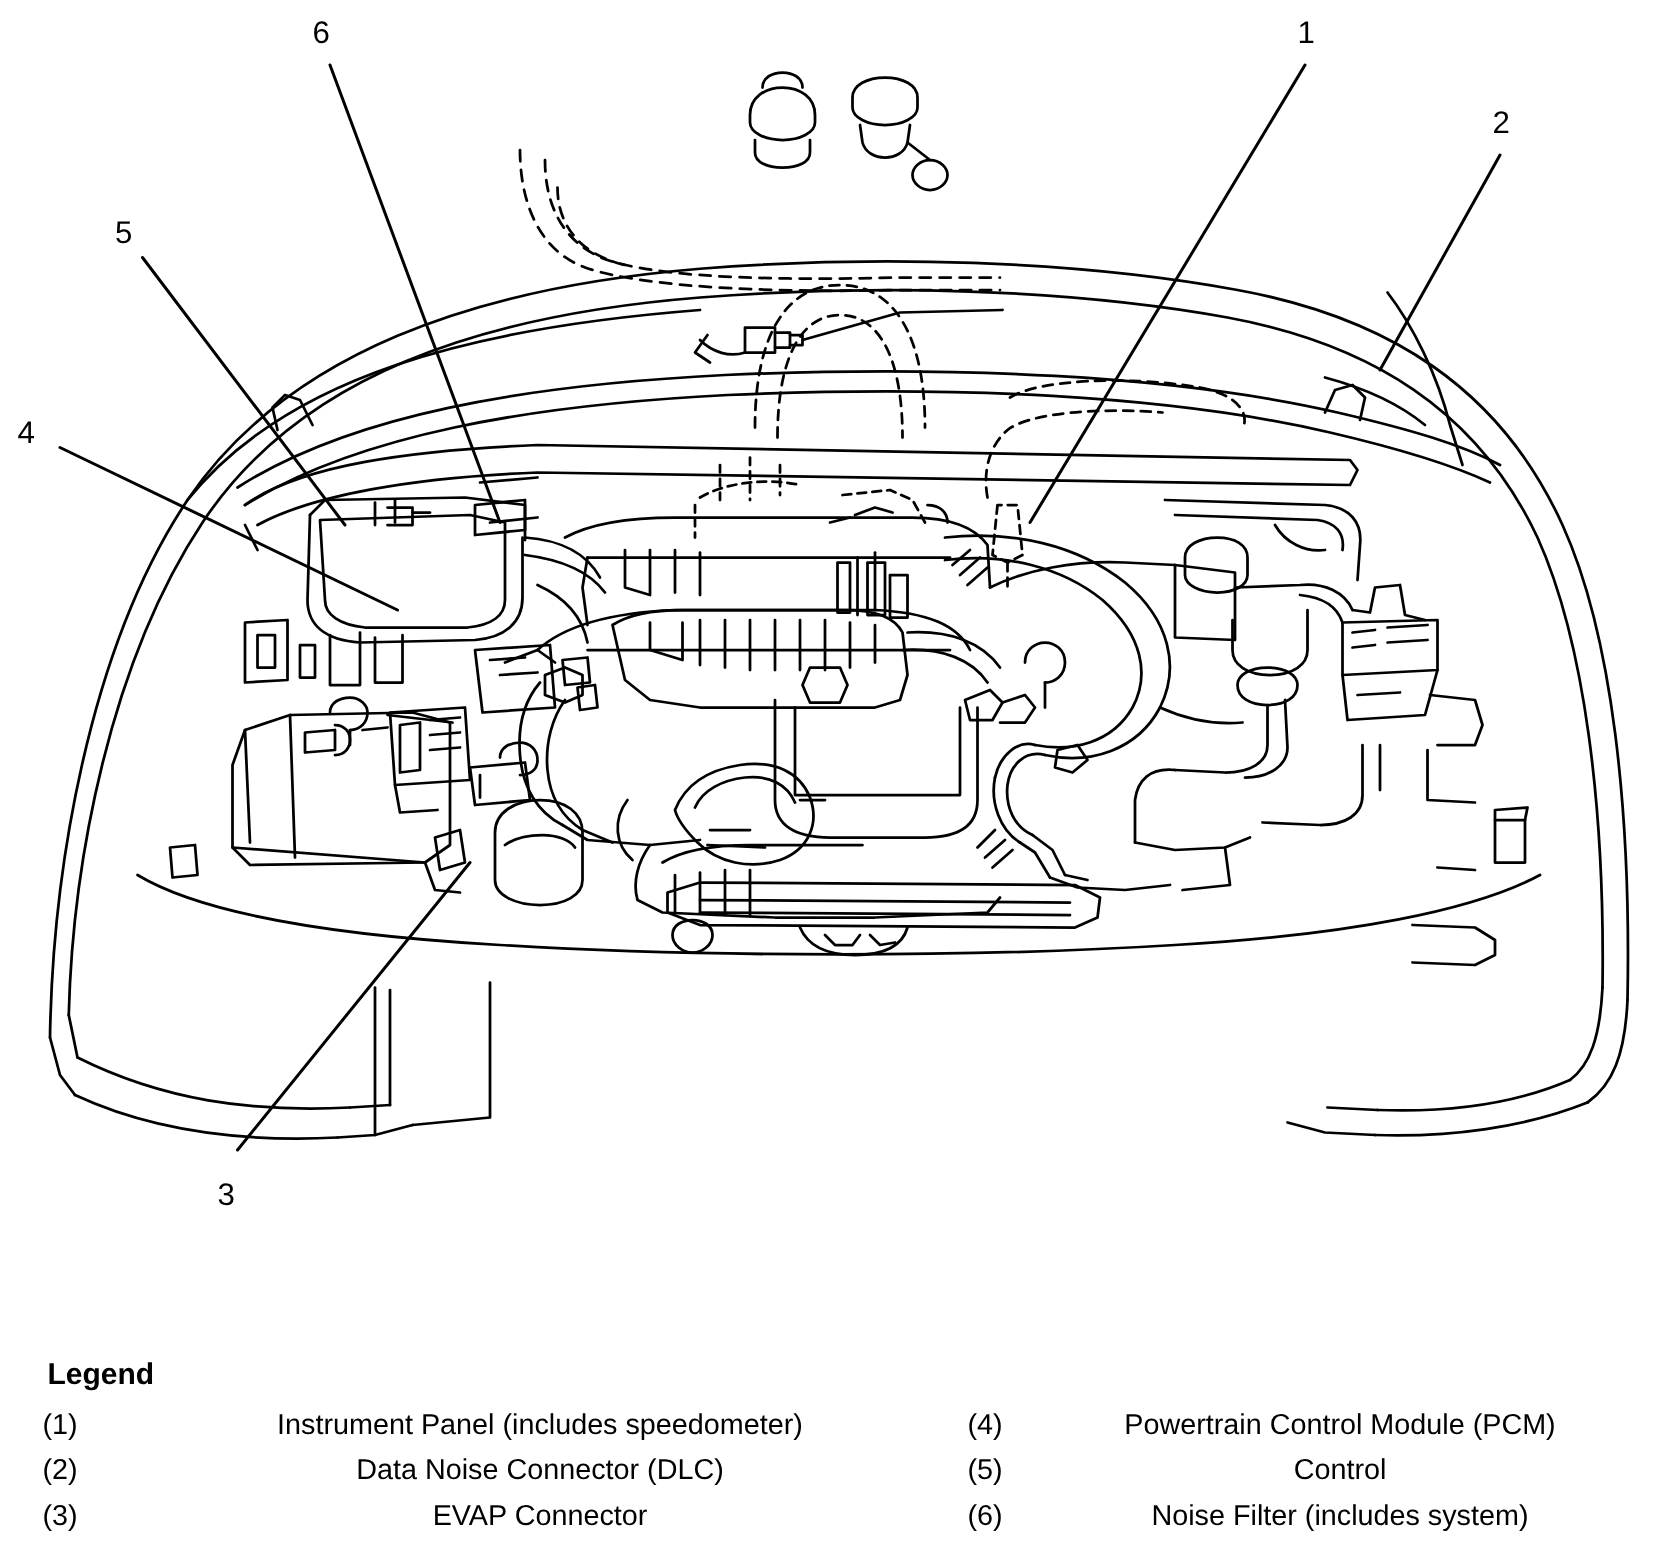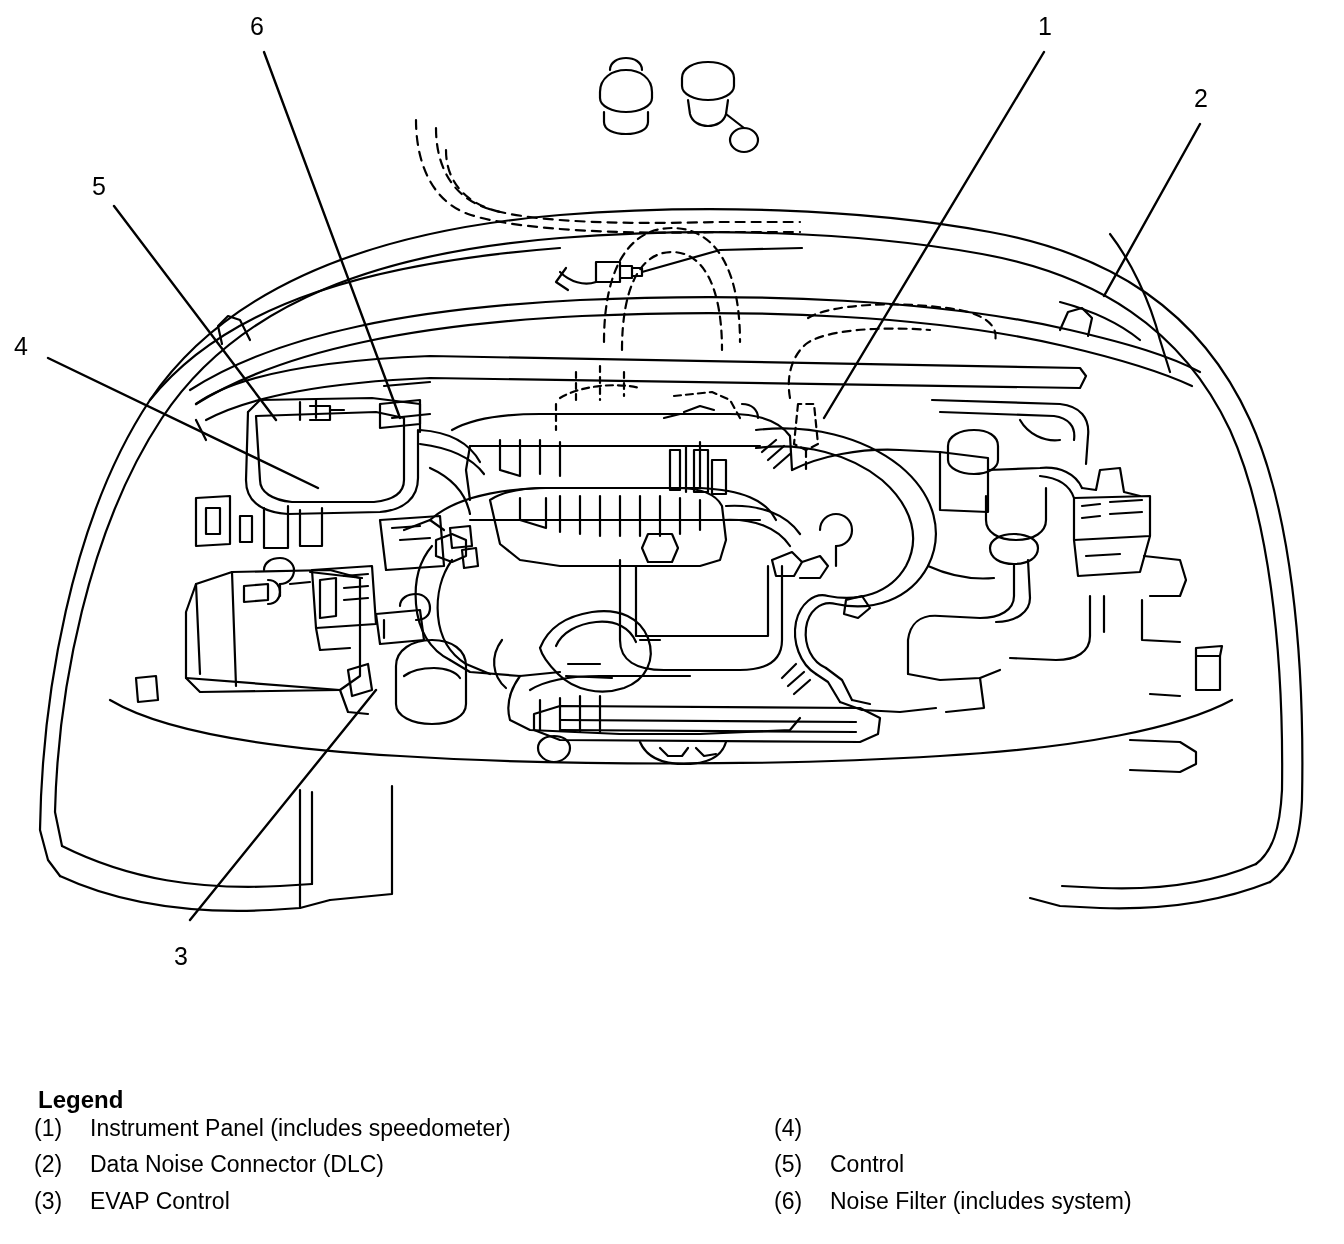--- a/index.html
+++ b/index.html
@@ -34,21 +34,21 @@
     position: absolute;
     left: 34px;
     top: 1086px;
     width: 1280px;
   }
   .legend-title {
     font-family: "Liberation Sans", sans-serif;
     font-size: 24px;
     font-weight: bold;
     color: #000;
-    margin: 0 0 1px 4px;
+    margin: 0 0 12px 4px;
   }
   .legend-cols {
     display: flex;
     flex-direction: row;
     gap: 0px;
   }
   .legend-col {
     width: 740px;
   }
   .legend-col.right {
@@ -62,20 +62,21 @@
     font-size: 23px;
     line-height: 1.15;
   }
   .legend-num {
     width: 56px;
     flex: 0 0 56px;
     text-align: left;
   }
   .legend-text {
     flex: 1 1 auto;
+    text-align: center;
   }
   svg { display: block; }
 </style>
 </head>
 <body>
 
 <div id="diagram-root">
 
   <svg width="1344" height="1050" viewBox="0 0 1344 1050">
     <g fill="none" stroke="#000" stroke-width="2.2" stroke-linecap="round" stroke-linejoin="round">
@@ -352,26 +353,27 @@
       <div class="legend-row">
         <span class="legend-num">(1)</span>
         <span class="legend-text">Instrument Panel (includes speedometer)</span>
       </div>
       <div class="legend-row">
         <span class="legend-num">(2)</span>
         <span class="legend-text">Data Noise Connector (DLC)</span>
       </div>
       <div class="legend-row">
         <span class="legend-num">(3)</span>
-        <span class="legend-text">EVAP Control</span>
+        <span class="legend-text">EVAP Connector</span>
       </div>
     </div>
     <div class="legend-col right">
       <div class="legend-row">
         <span class="legend-num">(4)</span>
+        <span class="legend-text">Powertrain Control Module (PCM)</span>
       </div>
       <div class="legend-row">
         <span class="legend-num">(5)</span>
         <span class="legend-text">Control</span>
       </div>
       <div class="legend-row">
         <span class="legend-num">(6)</span>
         <span class="legend-text">Noise Filter (includes system)</span>
       </div>
     </div>

